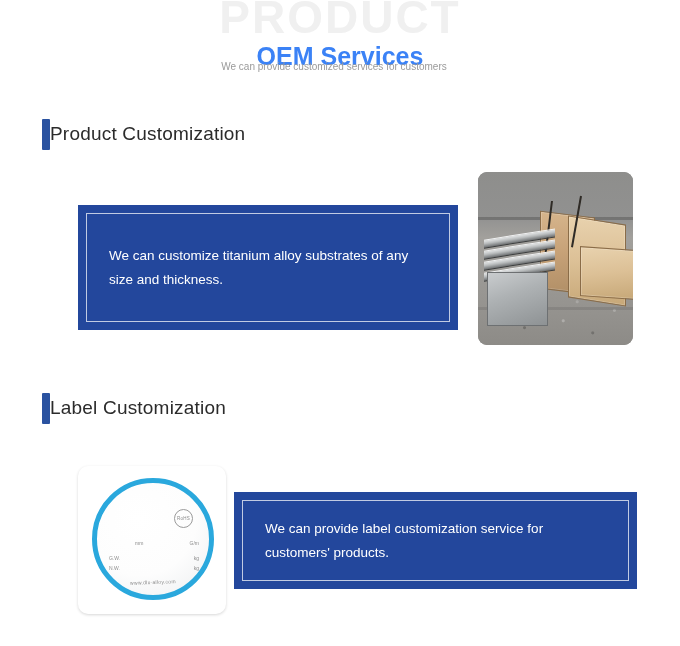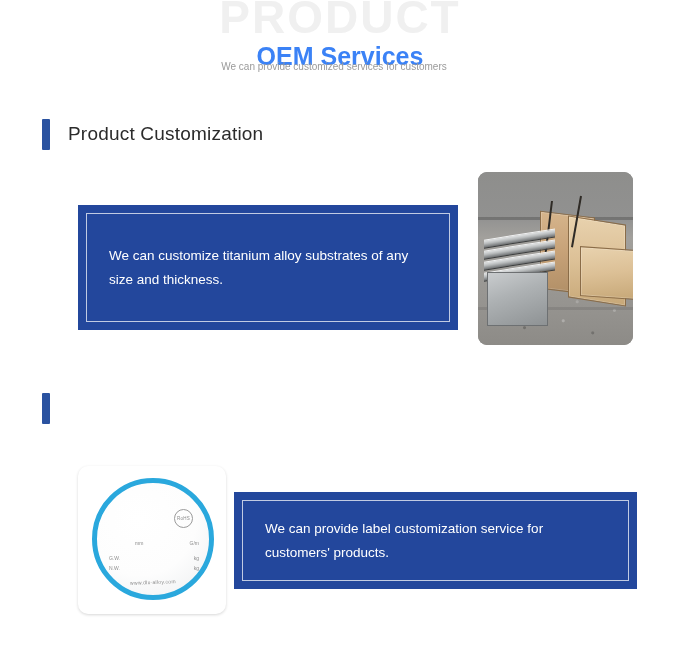--- a/index.html
+++ b/index.html
@@ -67,21 +67,21 @@
     height: 34px;
   }
   .section-bar {
     width: 8px;
     height: 31px;
     background: #2a52a0;
     border-radius: 1px;
     flex: none;
   }
   .section-title {
-    margin-left: 18px;
+    margin-left: 0;
     font-size: 19px;
     font-weight: normal;
     color: #2b2b2b;
     letter-spacing: 0.2px;
     white-space: nowrap;
   }
 
   
   .blue-panel {
     position: absolute;
@@ -273,20 +273,21 @@
     <div class="metal-plate" style="top:0;"></div>
     <div class="metal-plate" style="top:11px;"></div>
     <div class="metal-plate" style="top:22px;"></div>
     <div class="metal-plate" style="top:33px;"></div>
   </div>
   <div class="metal-body" style="left:6%; top:58%; width:38%; height:30%;"></div>
 </div>
 
 <div class="section-heading" style="left:42px; top:391px;">
   <div class="section-bar"></div>
+  <div class="section-title">Label Customization</div>
 </div>
 
 <div class="label-card" style="left:78px; top:466px; width:148px; height:148px;">
   <div class="label-disc" style="left:14px; top:12px; width:122px; height:122px;">
     <div class="rohs-badge" style="right:16px; top:26px;">RoHS</div>
 
     <div class="label-mm" style="left:38px; top:57px;">mm</div>
 
     <div class="label-gw" style="left:12px; top:72px;">G.W.</div>
     <div class="label-nw" style="left:12px; top:82px;">N.W.</div>

